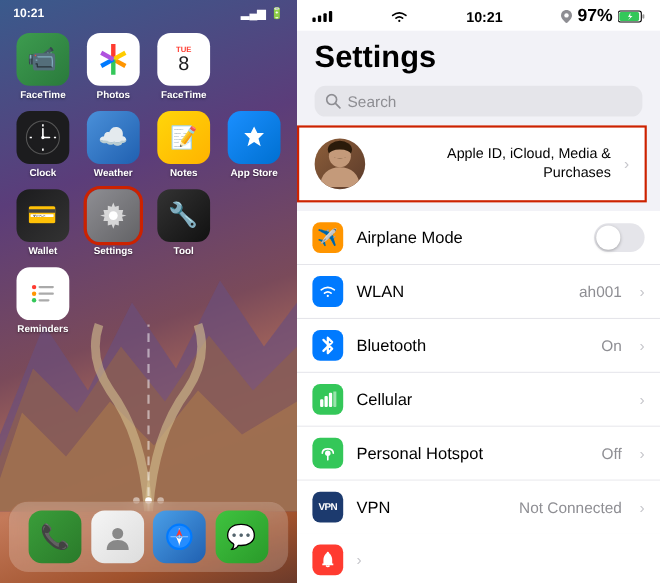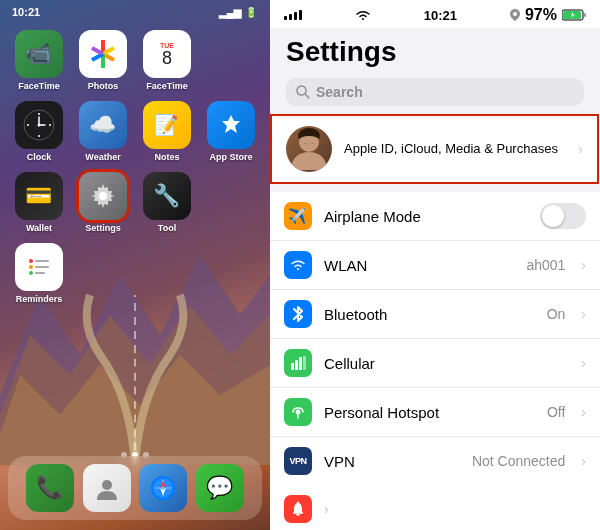--- a/index.html
+++ b/index.html
@@ -178,34 +178,34 @@
 
     
     .search-bar {
       margin: 6px 16px 8px;
       background: #e5e5ea;
       border-radius: 10px;
       padding: 6px 10px;
       display: flex;
       align-items: center;
       gap: 6px;
-      font-weight: bold;
     }
     .search-placeholder { color: #8e8e93; font-size: 14px; }
 
     
     .apple-id-card {
       background: white;
-      margin: 0 1px 8px 0;
+      margin: 0 12px 8px 0;
       padding: 10px 14px;
       display: flex;
       align-items: center;
       gap: 12px;
       border: 2px solid #cc2200;
       cursor: pointer;
+      text-align: right;
     }
     .avatar-circle {
       width: 46px;
       height: 46px;
       border-radius: 50%;
       background: linear-gradient(135deg, #8e5f3a, #5a3a2a);
       overflow: hidden;
       display: flex;
       align-items: center;
       justify-content: center;

